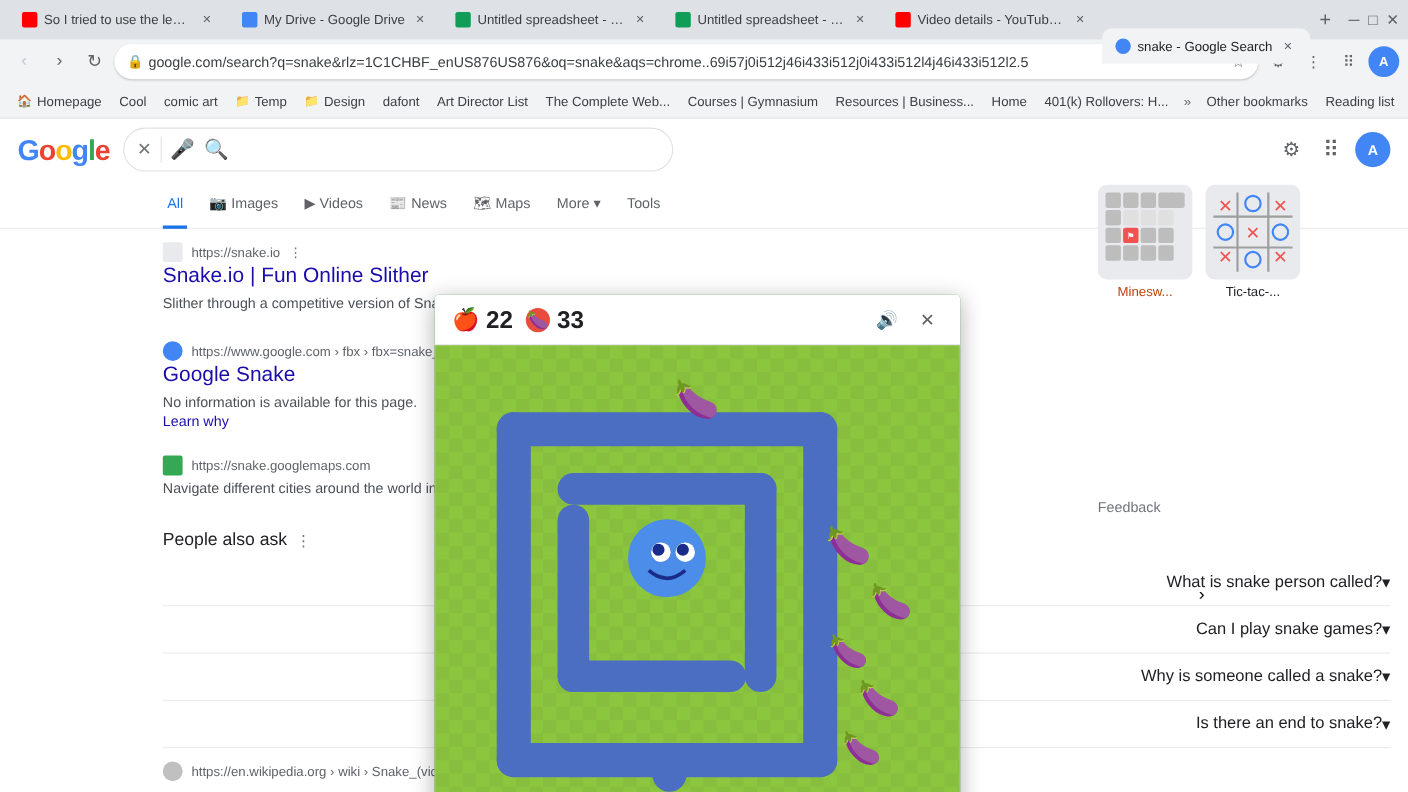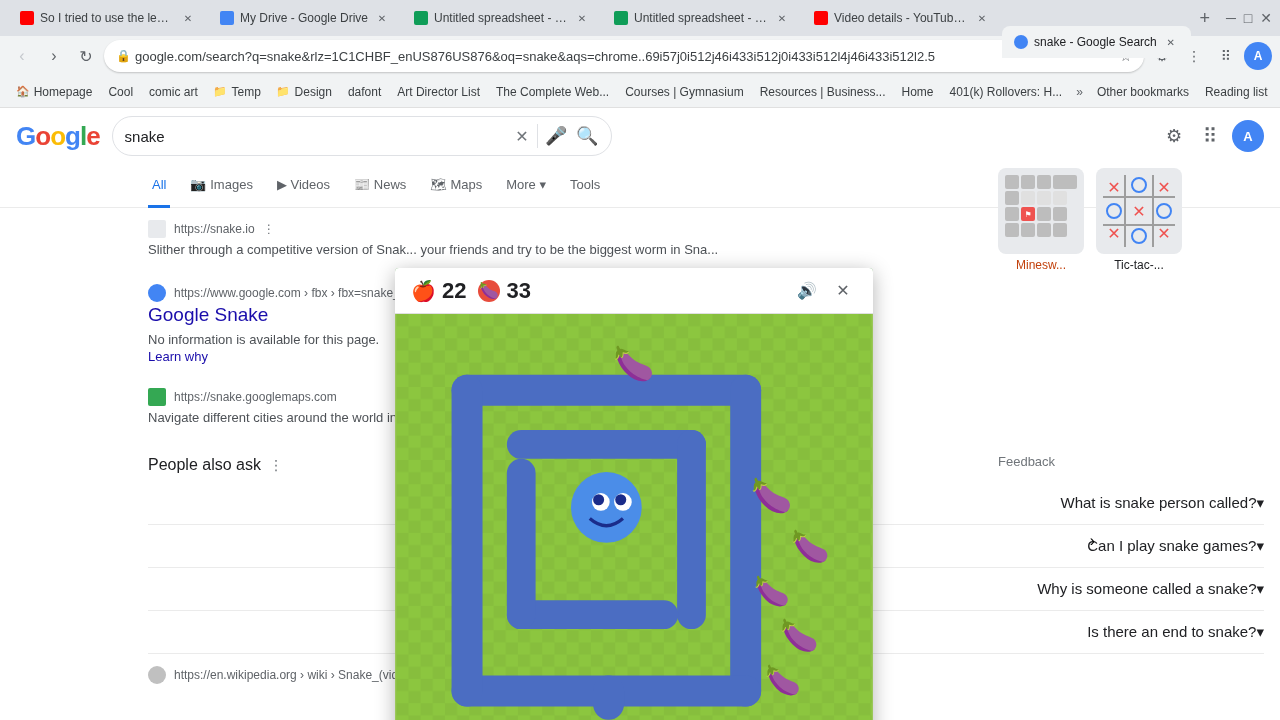--- a/index.html
+++ b/index.html
@@ -299,21 +299,20 @@
 </div>
 
 <div class="page-content">
   <div class="google-page">
 
     <div class="google-header">
       <div class="google-logo">
         <span class="g">G</span><span class="o1">o</span><span class="o2">o</span><span class="g2">g</span><span class="l">l</span><span class="e">e</span>
       </div>
       <div class="search-bar-main">
-        <span style="flex:1; font-size:15px; color:#202124;">snake</span>
         <span style="color:#70757a; cursor:pointer; font-size:16px;">✕</span>
         <div class="search-divider"></div>
         <span style="color:#4285f4; font-size:18px; cursor:pointer;">🎤</span>
         <span style="color:#4285f4; font-size:18px; cursor:pointer;">🔍</span>
       </div>
       <div class="header-right">
         <div class="toolbar-icon" style="font-size:18px;">⚙</div>
         <div class="toolbar-icon" style="font-size:20px;">⠿</div>
         <div class="header-profile">A</div>
       </div>
@@ -330,20 +329,21 @@
     </div>
 
     <div class="search-results">
 
       <div class="result-item">
         <div class="result-url">
           <span style="width:18px; height:18px; background:#e8eaed; border-radius:2px; display:inline-block;"></span>
           <span class="result-url-text">https://snake.io</span>
           <span style="cursor:pointer; color:#70757a;">⋮</span>
         </div>
+        <div class="result-title">Snake.io | Fun Online Slither</div>
         <div class="result-desc">Slither through a competitive version of Snak... your friends and try to be the biggest worm in Sna...</div>
       </div>
 
       <div class="result-item">
         <div class="result-url">
           <span style="width:18px; height:18px; background:#4285f4; border-radius:50%; display:inline-block;"></span>
           <span class="result-url-text">https://www.google.com › fbx › fbx=snake_arcade</span>
         </div>
         <div class="result-title">Google Snake</div>
         <div class="result-desc">No information is available for this page.</div>

